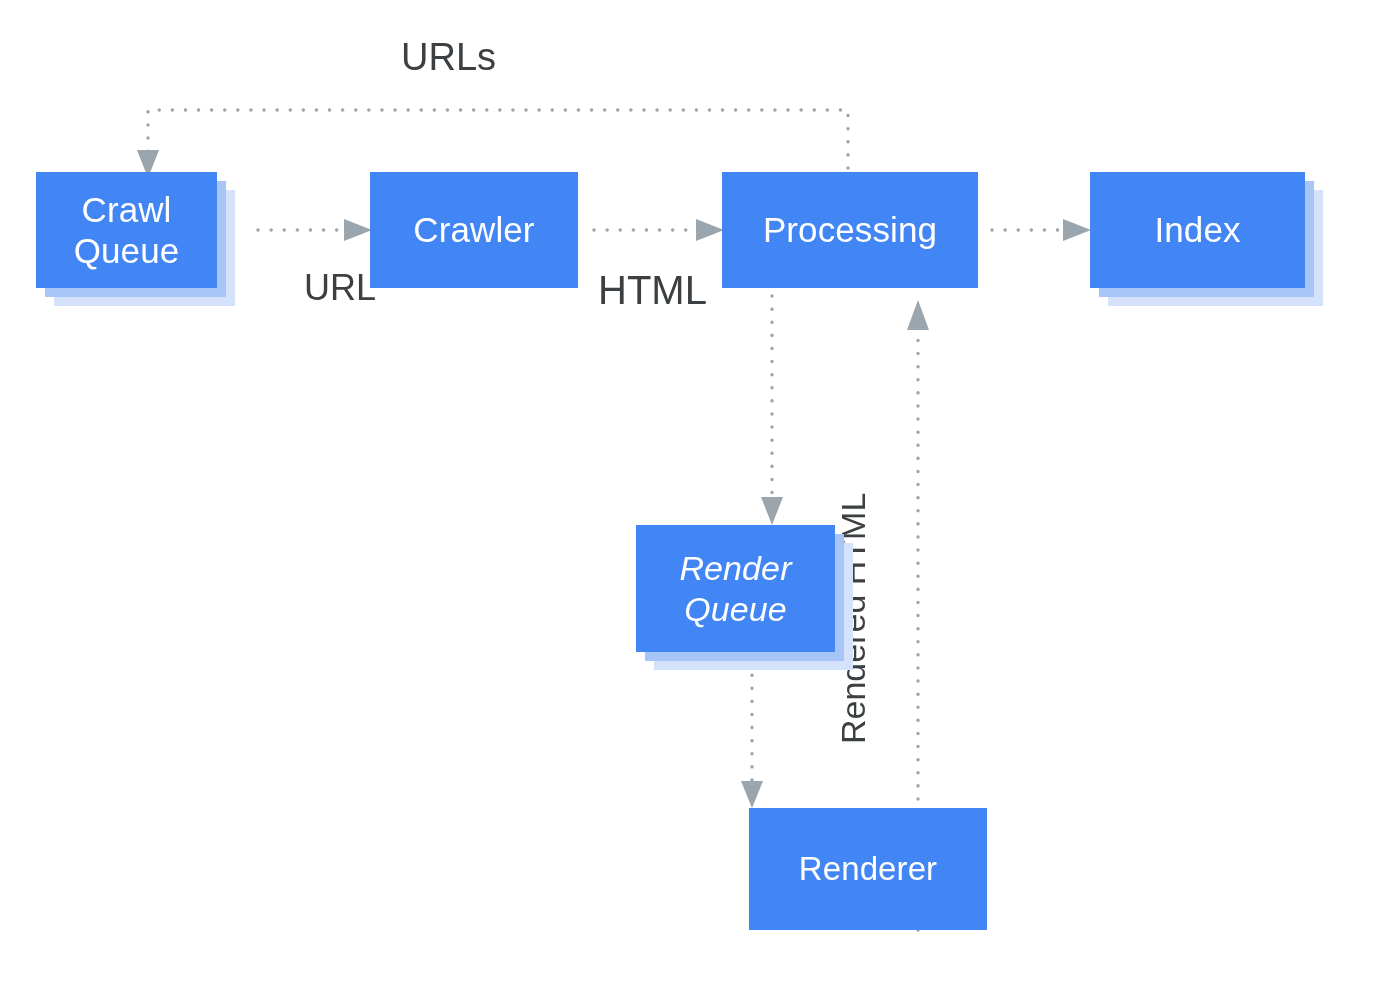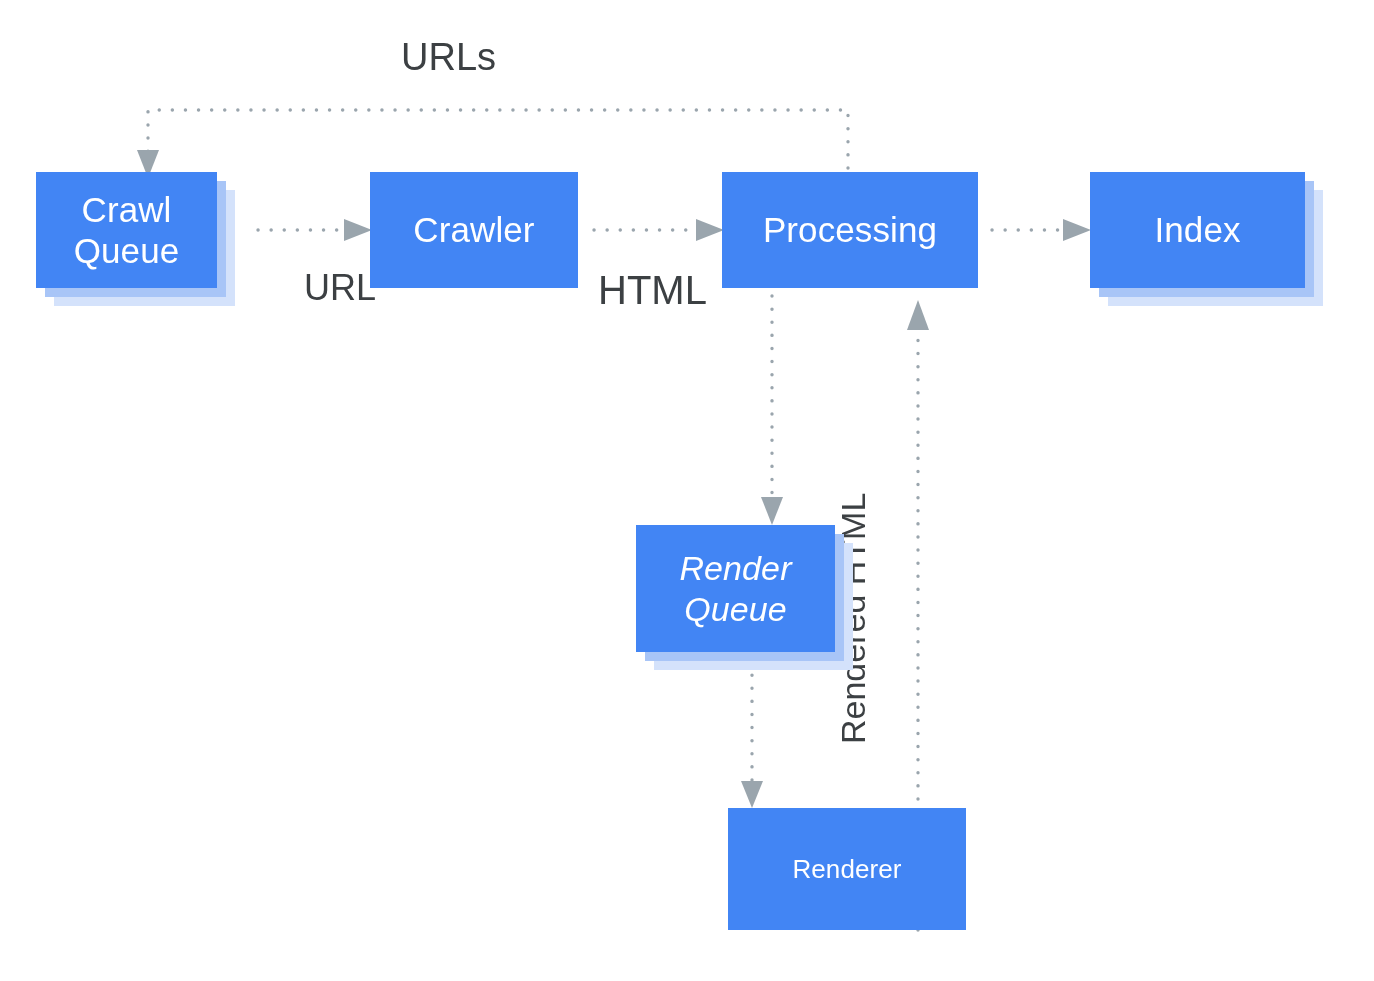--- a/index.html
+++ b/index.html
@@ -164,21 +164,21 @@
   <div class="node stack" style="left:636px; top:525px; width:199px; height:127px;">
     <div class="layer-back"></div>
     <div class="layer-mid"></div>
     <div class="node-face" style="font-size:34px;font-style:italic;">
       <span class="node-label">Render
 Queue</span>
     </div>
   </div>
 
   <div class="node" style="left:728px; top:808px; width:238px; height:122px;">
-    <div class="node-face" style="font-size:26px;">
+    <div class="node-face" style="font-size:33px;margin-left:21px;">
       <span class="node-label">Renderer</span>
     </div>
   </div>
 
   <div class="edge-label" style="left:392px; top:38px; font-size:38px;margin-left:9px;">URLs</div>
 
   <div class="edge-label" style="left:272px; top:270px; font-size:36px;margin-left:32px;">URL</div>
 
   <div class="edge-label" style="left:598px; top:270px; font-size:40px;">HTML</div>
 

